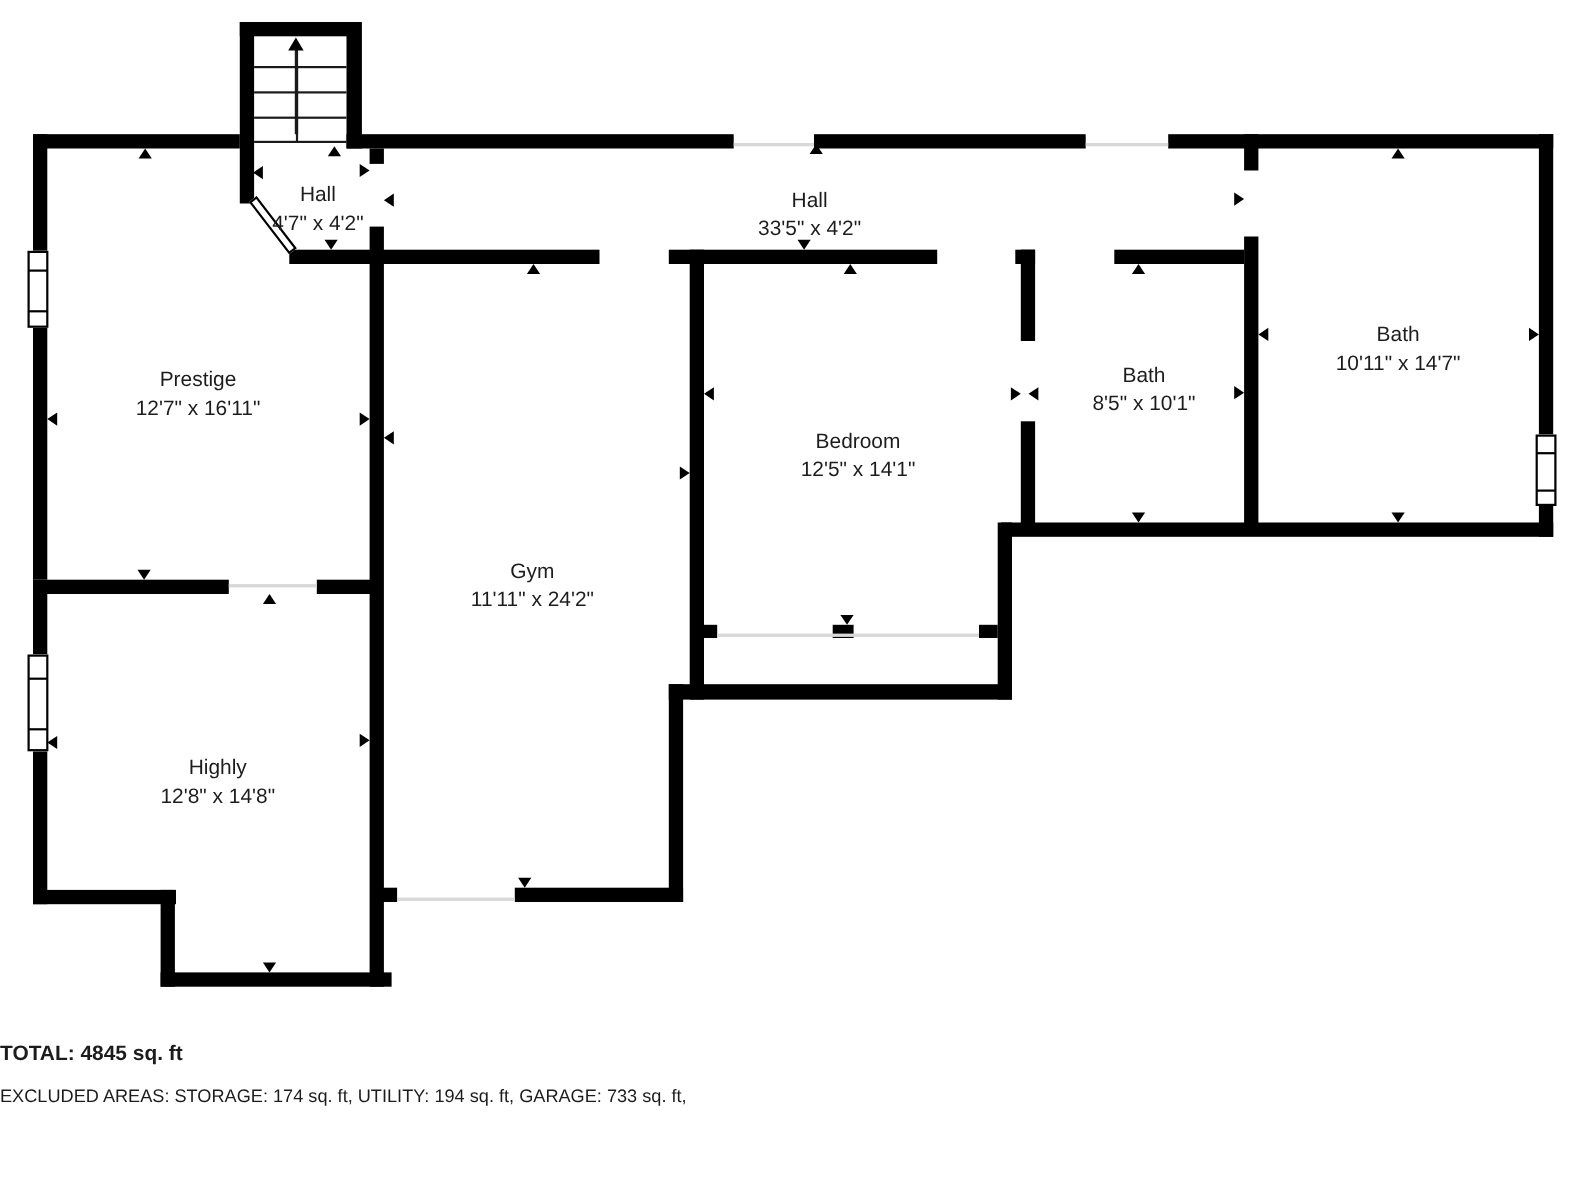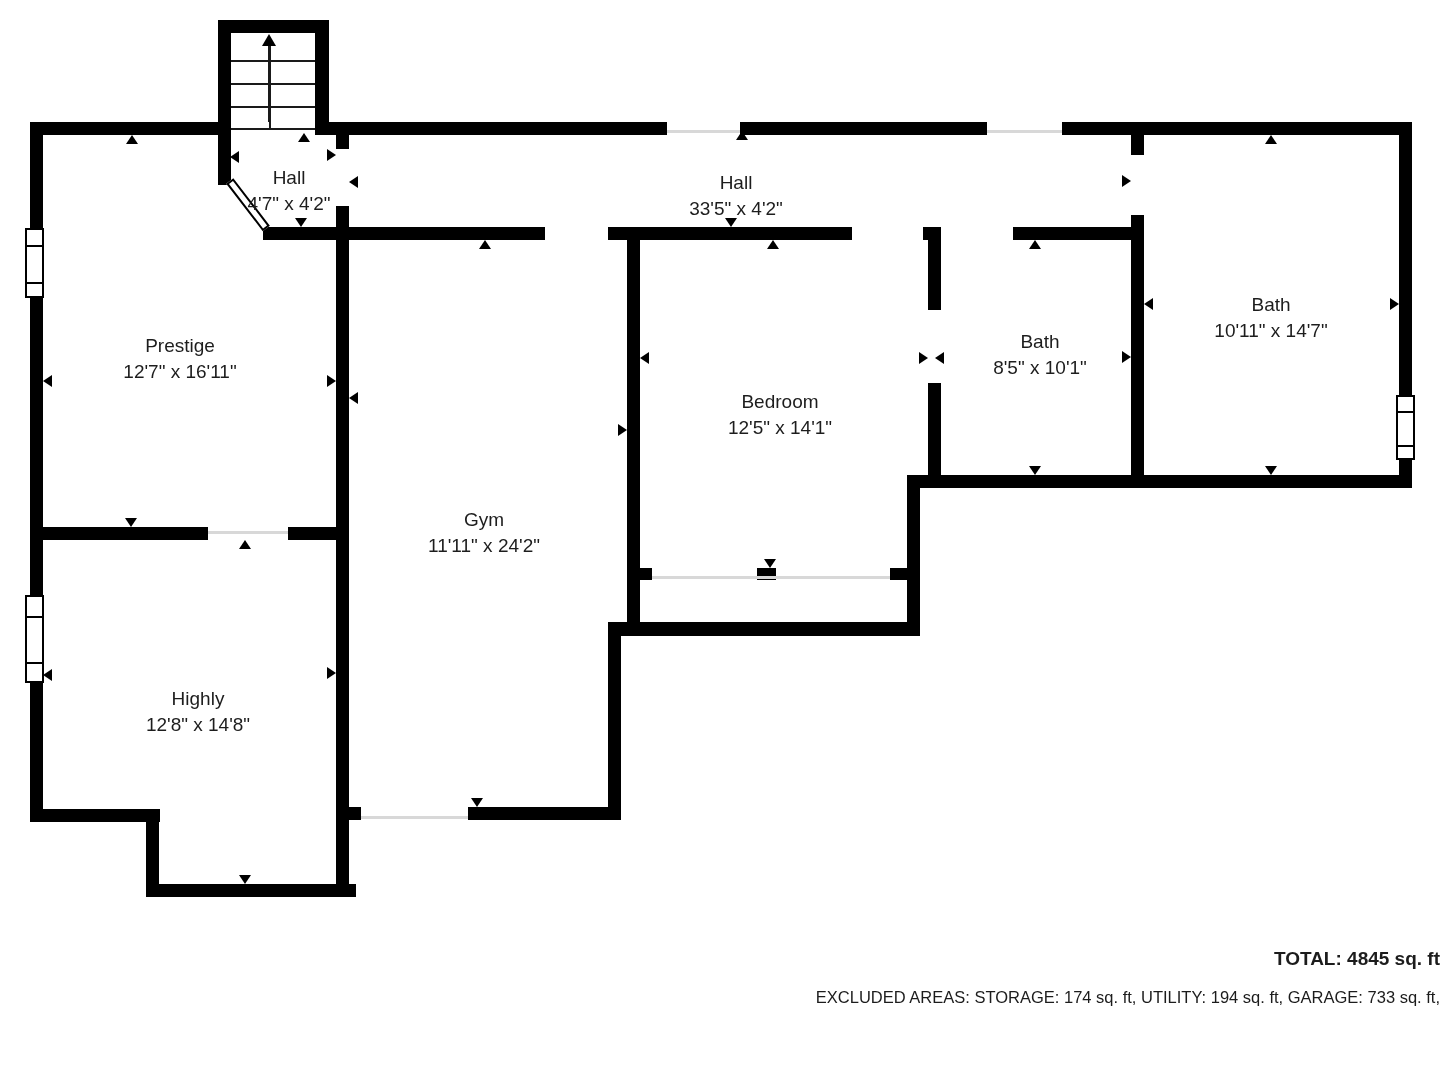--- a/index.html
+++ b/index.html
@@ -14,21 +14,21 @@
   .room-label .nm,.room-label .dm{font-size:19px;line-height:26px;}
   .ar{position:absolute;width:0;height:0;}
   .ar.up{border-left:6px solid transparent;border-right:6px solid transparent;border-bottom:9px solid #000;}
   .ar.down{border-left:6px solid transparent;border-right:6px solid transparent;border-top:9px solid #000;}
   .ar.left{border-top:6px solid transparent;border-bottom:6px solid transparent;border-right:9px solid #000;}
   .ar.right{border-top:6px solid transparent;border-bottom:6px solid transparent;border-left:9px solid #000;}
   .tread{position:absolute;background:#1a1a1a;}
   .stairline{position:absolute;background:#1a1a1a;}
   .door-diag{position:absolute;background:#fff;border:2px solid #000;box-sizing:border-box;
              transform:rotate(-37.5deg);transform-origin:2px 2px;}
-  .ftr{position:absolute;left:0;right:0;text-align:right;color:#1c1c1c;}
+  .ftr{position:absolute;left:0;right:0;text-align:left;color:#1c1c1c;}
   .ftr.total{top:948px;font-size:19px;font-weight:bold;}
   .ftr.l1{top:969px;font-size:16.5px;}
   .ftr.l2{top:988px;font-size:16.5px;}
   .ftr.l3{top:1007px;font-size:16.5px;}
   .ftr.credit{top:1045px;font-size:10px;color:#2e2e2e;}
 </style>
 </head>
 <body>
 
 <div class="canvas" id="plan">

